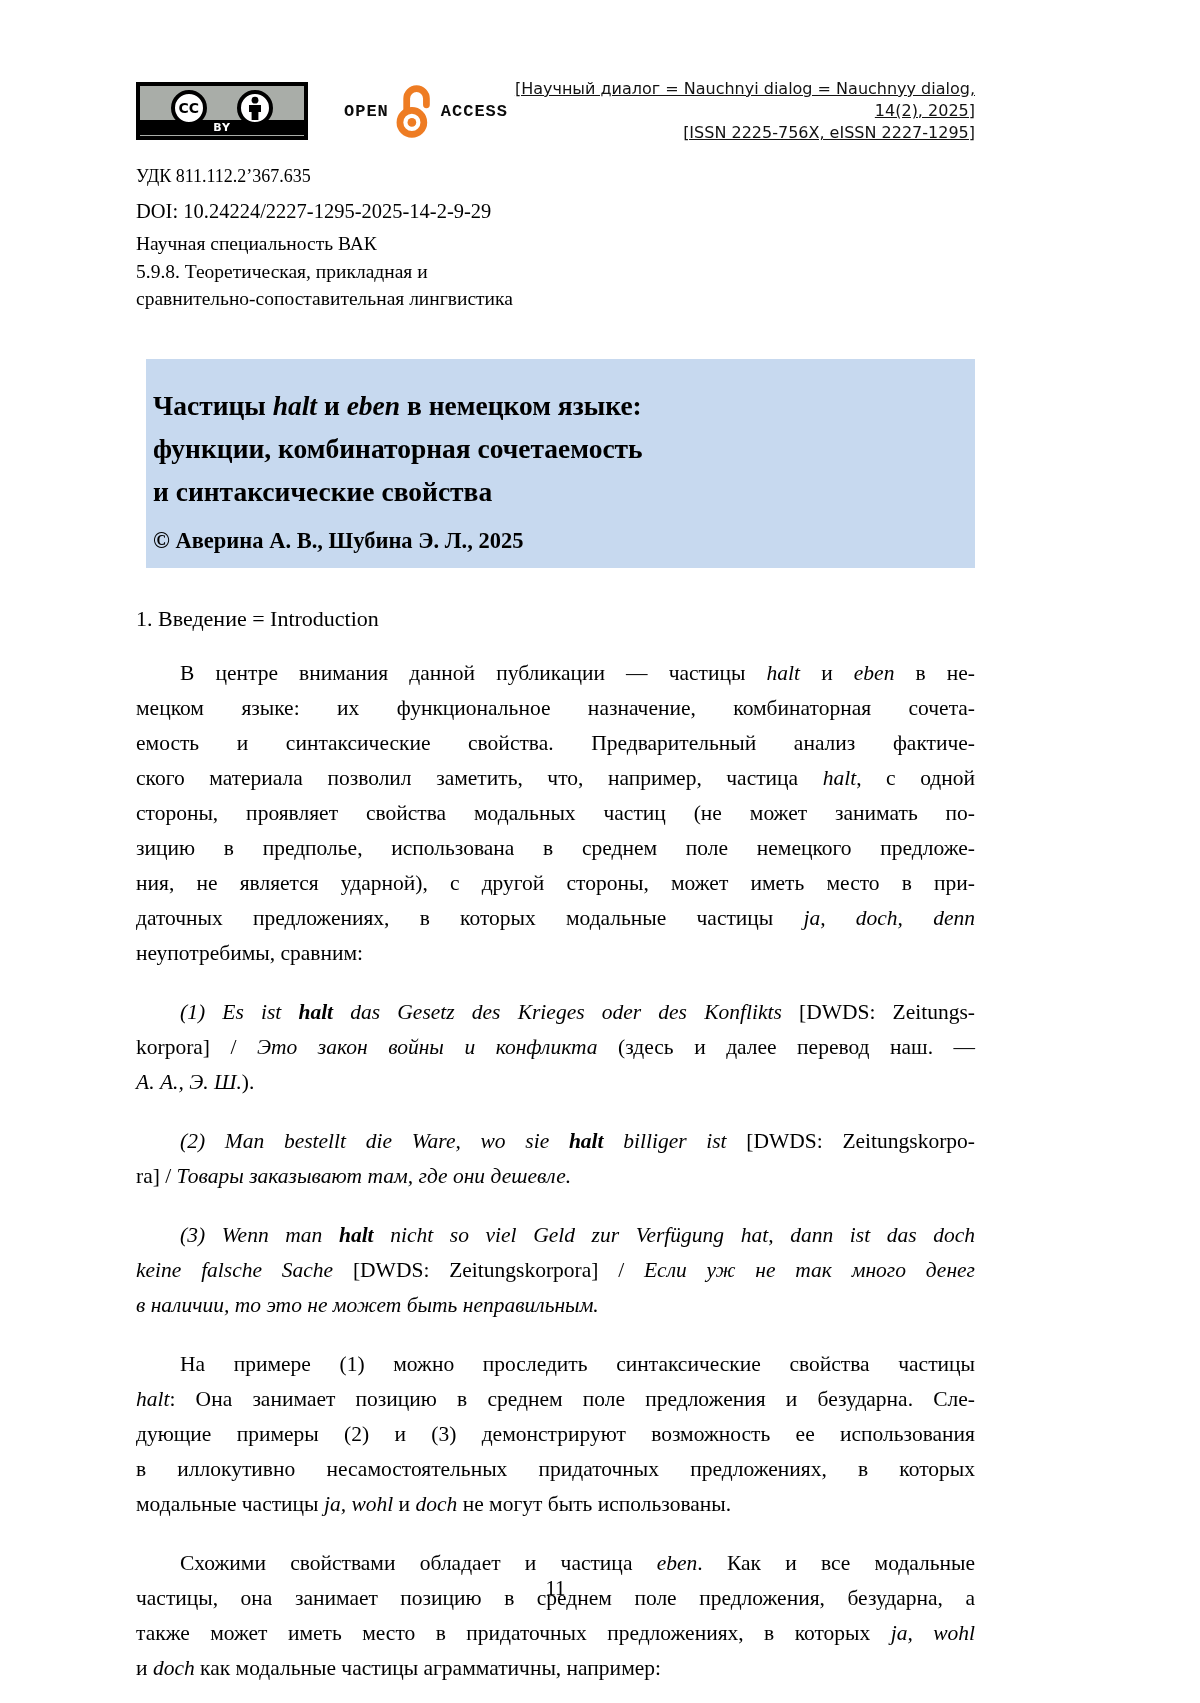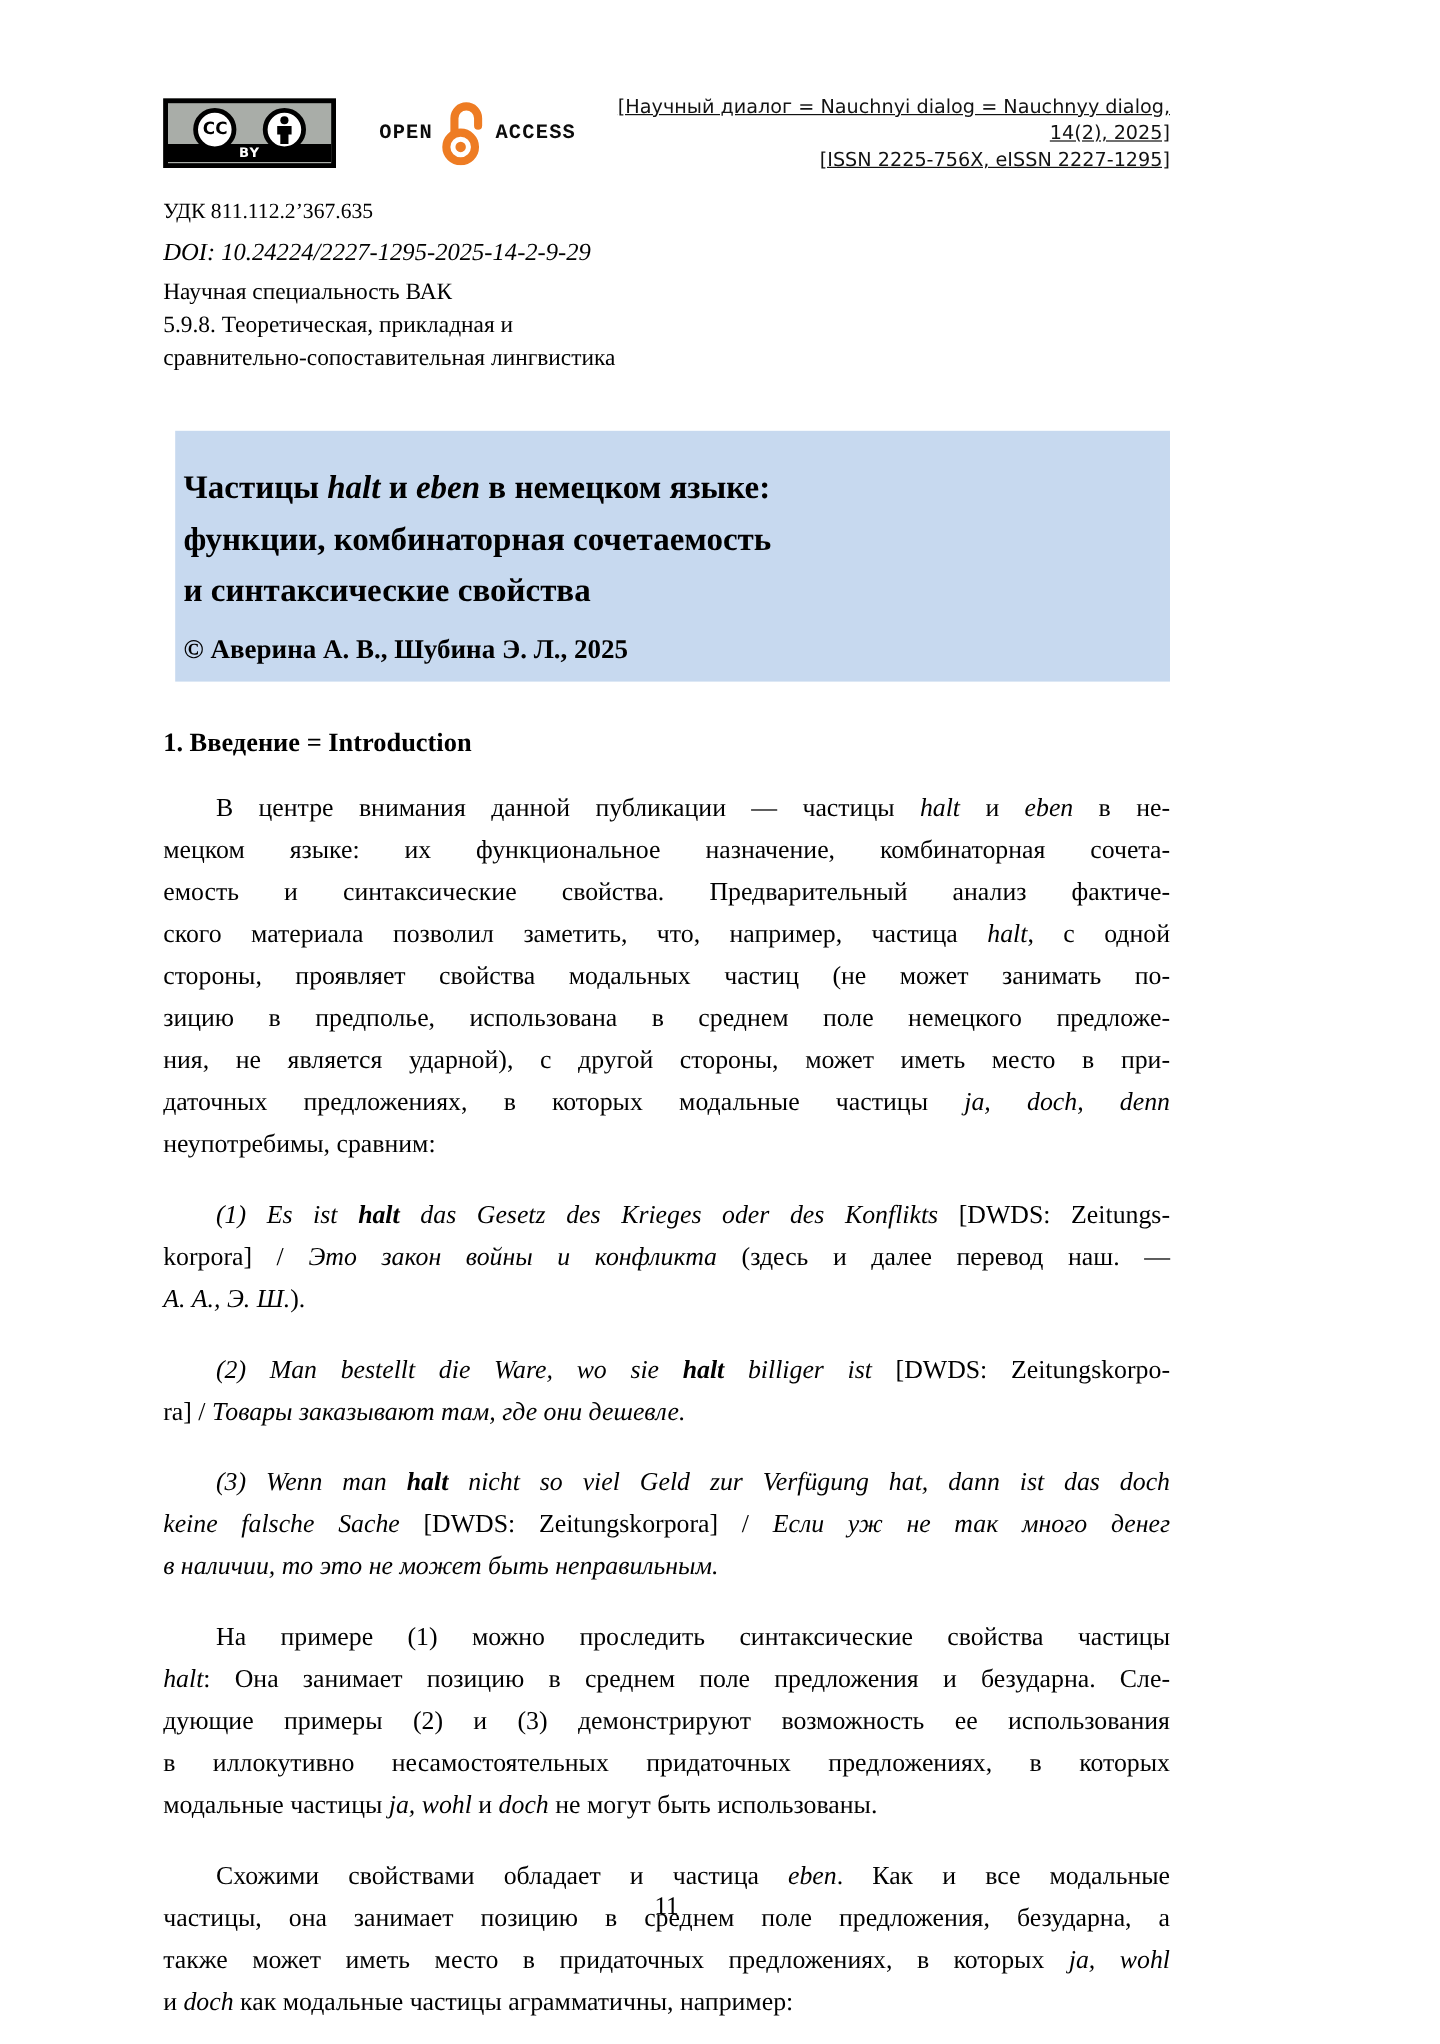--- a/index.html
+++ b/index.html
@@ -8,21 +8,21 @@
     position:relative; width:1200px; height:1703px; margin:0 auto;
     background:#ffffff; color:#000;
     font-family:"Liberation Serif", serif;
     overflow:hidden;
   }
   .content { position:absolute; left:136px; top:80px; width:839px; }
 
   
   .header-row { display:flex; align-items:center; height:62px; }
   .cc-badge {
-    width:144px; height:58px; border:4px solid #000; background:#a9ada8;
+    width:172px; height:58px; border:4px solid #000; background:#a9ada8;
     position:relative; flex:0 0 auto; display:flex; justify-content:space-evenly;
     align-items:flex-start; padding-top:4px;
   }
   .cc-strip {
     position:absolute; left:0; right:0; bottom:1px; height:15px; background:#000;
     color:#fff; font-family:"DejaVu Sans", sans-serif; font-weight:bold;
     font-size:11px; text-align:center; line-height:15px; letter-spacing:1px;
   }
   .cc-circle {
     width:36px; height:36px; border-radius:50%; border:4px solid #000; background:#fff;
@@ -31,30 +31,30 @@
   }
   .oa-logo { display:flex; align-items:center; margin-left:36px; gap:7px; flex:0 0 auto; }
   .oa-word { font-family:Liberation Mono, monospace; font-weight:bold; font-size:17px; letter-spacing:1px; color:#0c0c0c; }
   .journal-info {
     margin-left:auto; text-align:right;
     font-family:"DejaVu Sans", sans-serif; font-size:16px; line-height:22px; color:#121212;text-decoration:underline;
   }
 
   
   .udk   { margin-top:24px; font-size:18px; }
-  .doi   { margin-top:13px; font-size:20.5px;font-style:italic; }
+  .doi   { margin-top:13px; font-size:20.5px; }
   .vak   { margin-top:7px; text-align:left; font-size:19.5px; line-height:27.5px; }
 
   
   .title-block { margin-top:46px; margin-left:10px; padding:25px 10px 14px 7px; }
   .article-title { font-weight:bold; font-size:27.5px; line-height:43px; }
   .copyright { margin-top:15px; font-weight:bold; font-size:22.5px; }
 
   
-  .intro-heading { margin-top:38px; font-weight:bold; font-size:22px; }
+  .intro-heading { margin-top:38px; font-weight:normal; font-size:22px; }
   .paragraphs { margin-top:7px; font-size:21.5px; line-height:35px; }
   .bline { text-align:justify; }
   .bline.just { text-align-last:justify; }
   .bline.ind { text-indent:44px;margin-top:24px; }
   .i  { font-style:italic; }
   .bi { font-style:italic; font-weight:bold; }
 
   .page-number { position:absolute; left:136px; top:1576px; width:839px; text-align:center; font-size:21px; }
 </style>
 </head>

